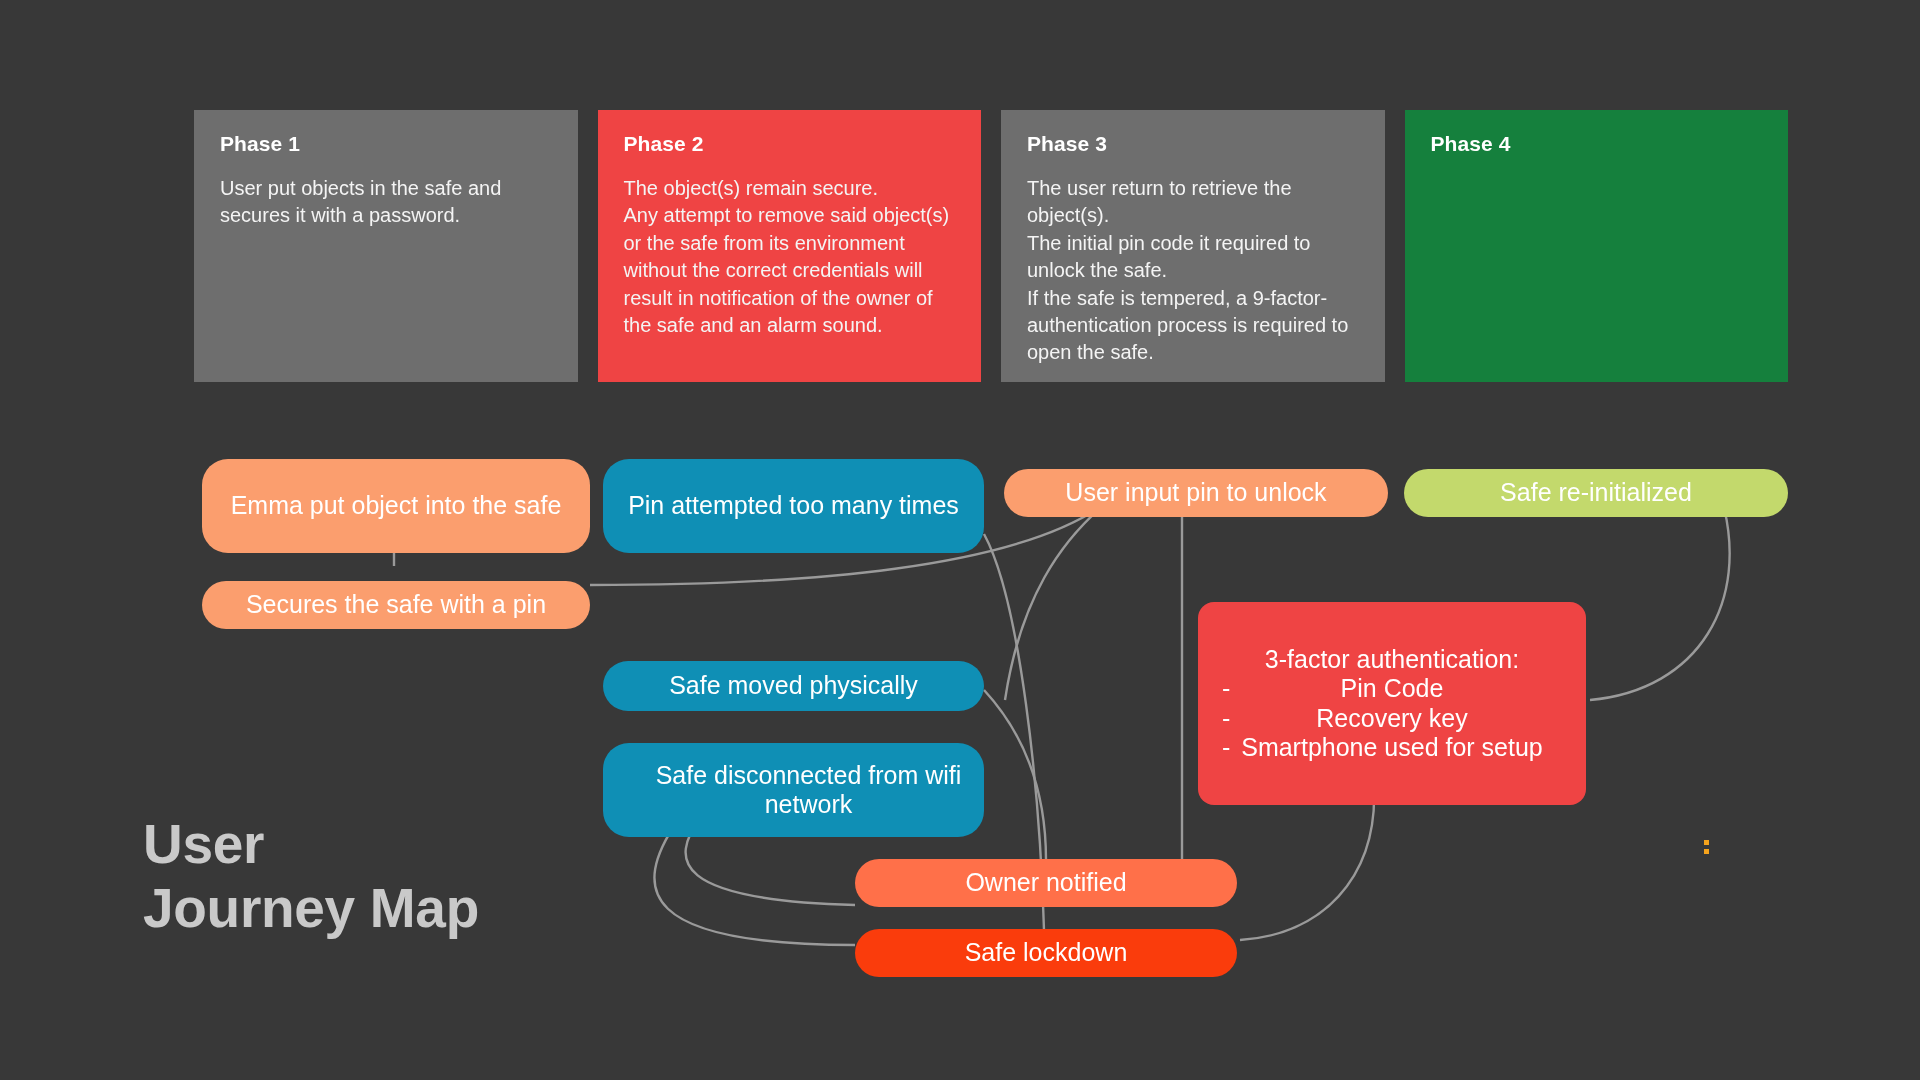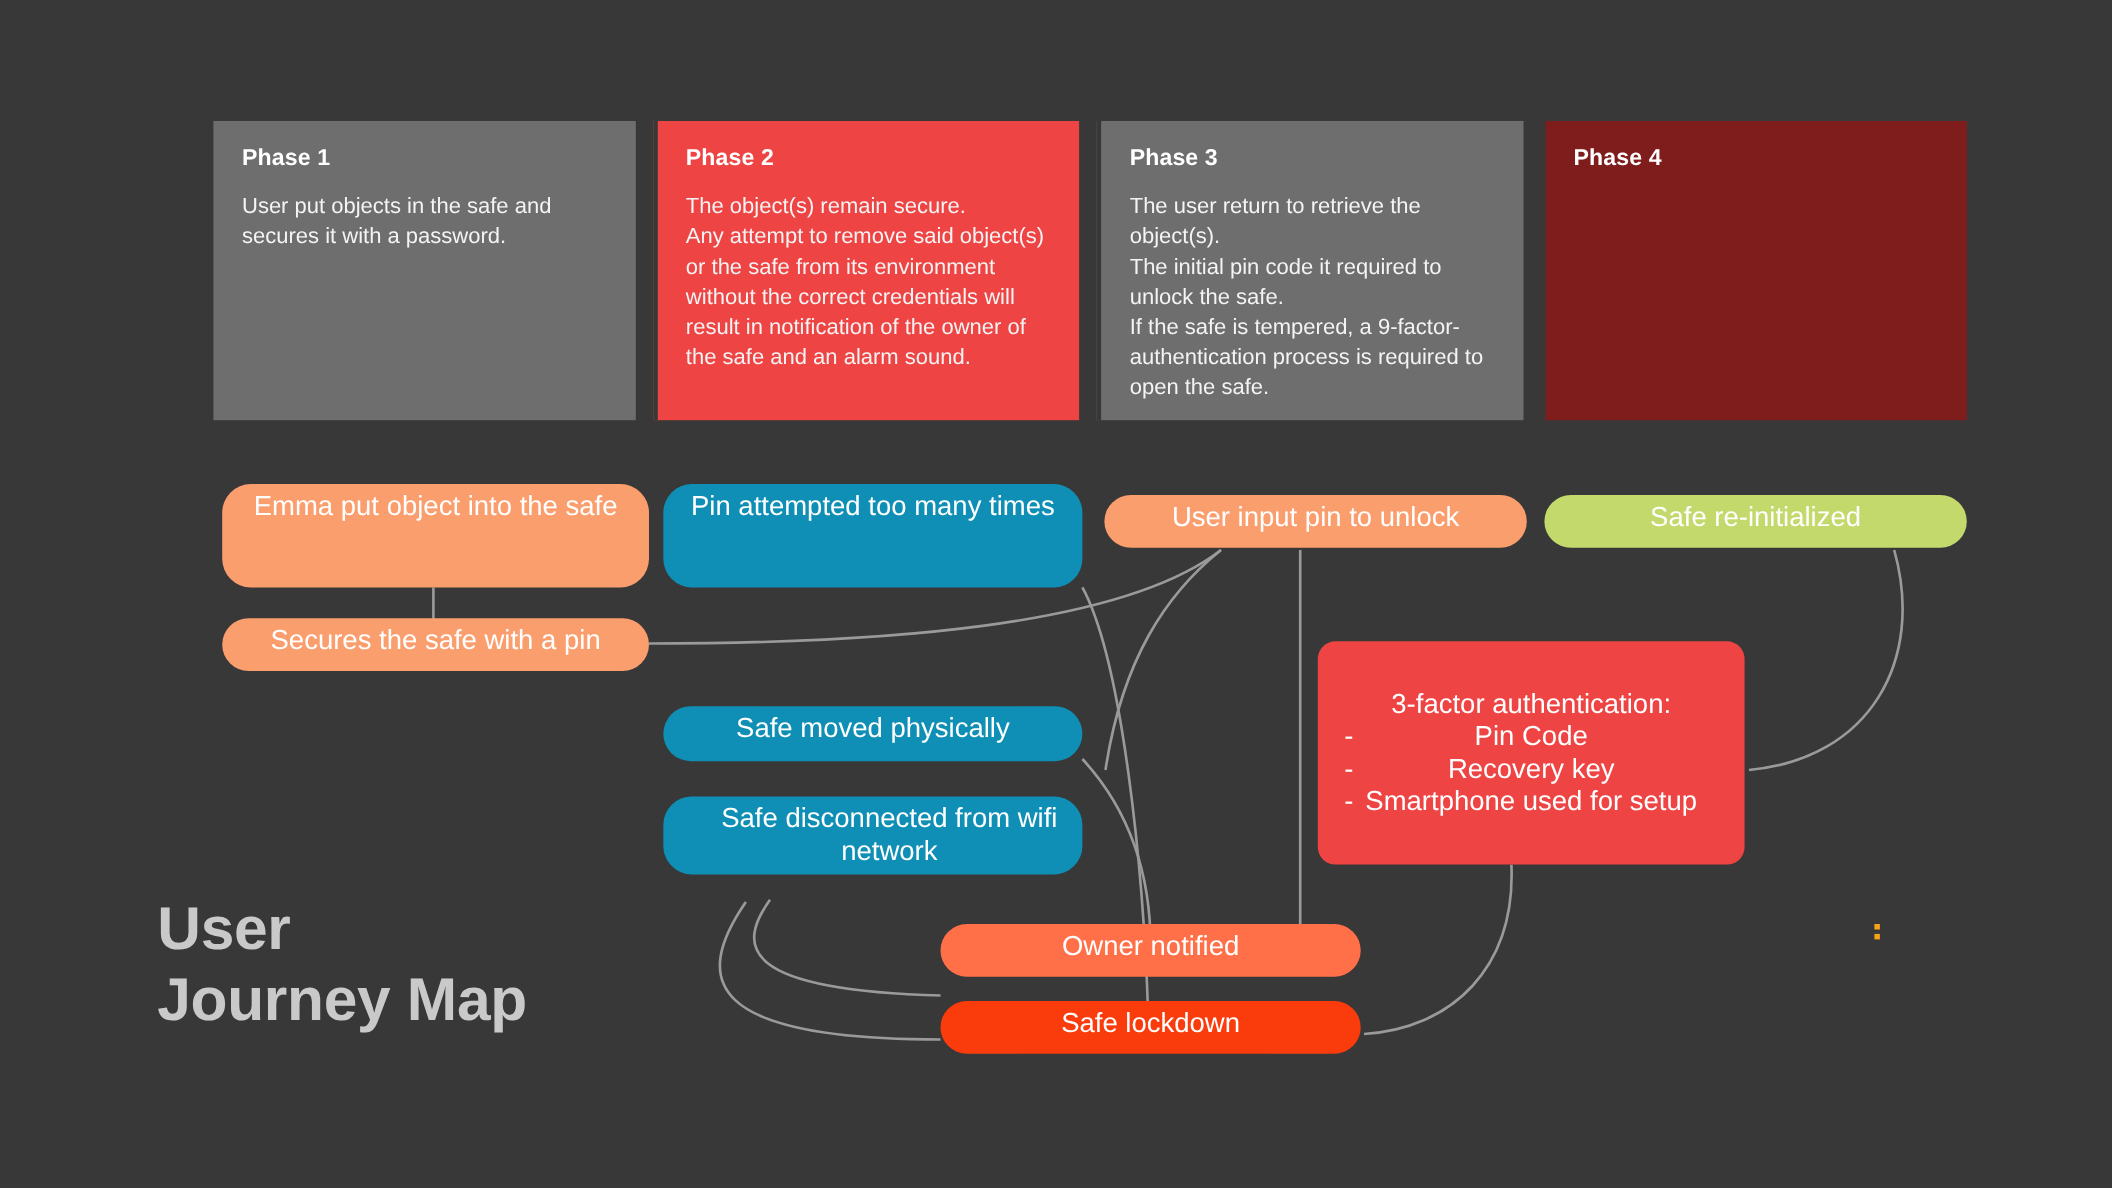--- a/index.html
+++ b/index.html
@@ -72,27 +72,28 @@
     fill: none;
     stroke: #9a9a9a;
     stroke-width: 2.4;
   }
 
   
   .node {
     position: absolute;
     box-sizing: border-box;
     display: flex;
-    align-items: flex-start;
+    align-items: center;
     justify-content: center;
     text-align: center;
     color: #ffffff;
     border-radius: 16px;
     padding: 6px 14px;
     line-height: 1.18;
+    margin-top: 19px;
   }
   .node-text { white-space: pre-line; display: block; width: 100%; }
 
   .n-orange   { background: #fb9e6e; font-size: 25px; }
   .n-blue     { background: #0f8fb5; font-size: 25px; }
   .n-green    { background: #c3d96c; font-size: 25px; }
   .n-teal     { background: #ef4444; font-size: 25px; }
   .n-coral    { background: #ff7049; font-size: 25px; }
   .n-red      { background: #fa3c0c; font-size: 25px; }
 
@@ -137,21 +138,21 @@
       <div class="phase-title">Phase 2</div>
       <div class="phase-body">The object(s) remain secure.
 Any attempt to remove said object(s) or the safe from its environment without the correct credentials will result in notification of the owner of the safe and an alarm sound.</div>
     </div>
     <div class="phase-col" style="background:#6e6e6e">
       <div class="phase-title">Phase 3</div>
       <div class="phase-body">The user return to retrieve the object(s).
 The initial pin code it required to unlock the safe.
 If the safe is tempered, a 9-factor-authentication process is required to open the safe.</div>
     </div>
-    <div class="phase-col" style="background:#7f1d1d">
+    <div class="phase-col" style="background:#15803d">
       <div class="phase-title">Phase 4</div>
     </div>
   </div>
 
   <svg id="links" viewBox="0 0 1920 1080">
 
     <line x1="394" y1="534" x2="394" y2="566"></line>
 
     <path d="M 590 585 C 800 585 1020 570 1110 500"></path>
 
@@ -181,21 +182,21 @@
   </div>
 
   <div class="node pill n-blue" style="left:603px; top:440px; width:381px; height:94px;">
     <span class="node-text">Pin attempted too many times</span>
   </div>
 
   <div class="node pill n-blue" style="left:603px; top:642px; width:381px; height:50px;">
     <span class="node-text">Safe moved physically</span>
   </div>
 
-  <div class="node pill n-blue" style="left:603px; top:724px; width:381px; height:71px;padding-left:44px;">
+  <div class="node pill n-blue" style="left:603px; top:724px; width:381px; height:94px;padding-left:44px;">
     <span class="node-text">Safe disconnected from wifi network</span>
   </div>
 
   <div class="node pill n-coral" style="left:855px; top:840px; width:382px; height:48px;">
     <span class="node-text">Owner notified</span>
   </div>
 
   <div class="node pill n-red" style="left:855px; top:910px; width:382px; height:48px;">
     <span class="node-text">Safe lockdown</span>
   </div>

